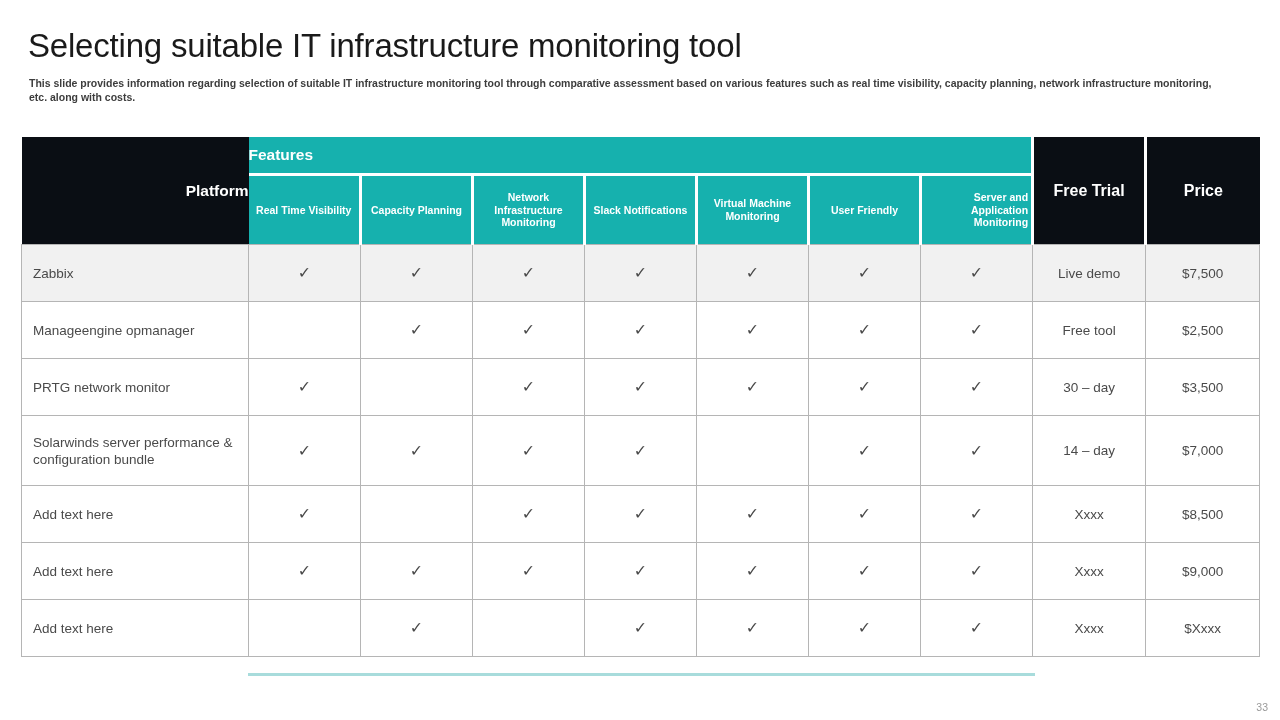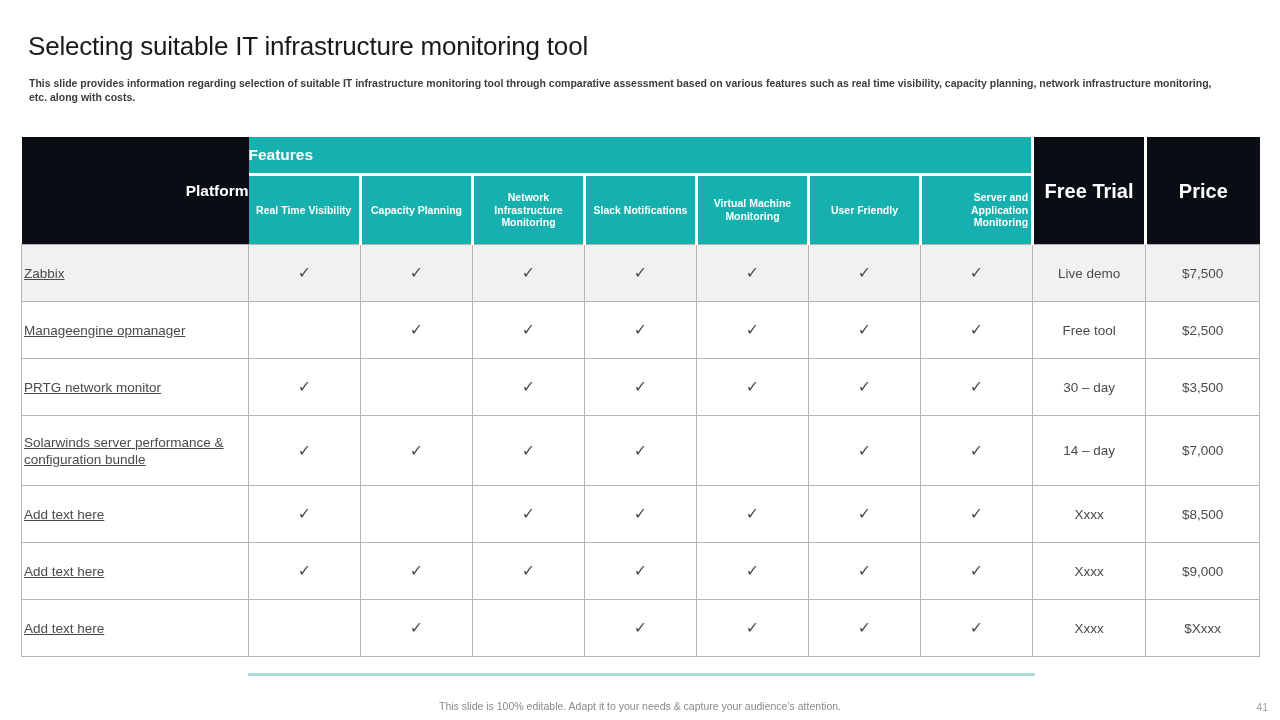--- a/index.html
+++ b/index.html
@@ -20,21 +20,21 @@
     width: 1280px;
     height: 720px;
     box-sizing: border-box;
   }
 
   
   .slide-title {
     position: absolute;
     left: 28px;
     top: 24px;
-    font-size: 26px;
+    font-size: 33px;
     line-height: 44px;
     font-weight: 400;
     color: #1a1a1a;
     letter-spacing: -0.2px;
     white-space: nowrap;
   }
   .slide-subtitle {
     position: absolute;
     left: 29px;
     top: 76px;
@@ -108,21 +108,21 @@
     border-left: 3px solid #ffffff;
     border-right: 3px solid #ffffff;
     box-sizing: border-box;
   }
   th.feat-sub.first { border-left: none; }
   th.feat-sub.last { border-right: none; text-align: right; }
 
   th.trial-head, th.price-head {
     background: #0a0e14;
     color: #ffffff;
-    font-size: 20px;
+    font-size: 16px;
     line-height: 18px;
     font-weight: bold;
     text-align: center;
     vertical-align: middle;
     height: 107px;
     padding: 0;
     border: none;
   }
   th.trial-head { border-left: 3px solid #ffffff; border-right: 3px solid #ffffff; }
 
@@ -133,24 +133,23 @@
     color: #4a4a4a;
     padding: 0 0;
     height: 57px;
     text-align: center;
     vertical-align: middle;
     background: #ffffff;
     box-sizing: border-box;
   }
   tbody td.platform-cell {
     text-align: left;
-    padding-left: 2px;
+    padding-left: 11px;
     padding-right: 6px;
     line-height: 17px;
-    text-decoration: underline;
   }
   tbody tr.shaded td {
     background: #f1f1f1;
   }
   tbody tr.tall td { height: 70px; }
 
   .tick {
     font-size: 16px;
     color: #4a4a4a;
     line-height: 1;
@@ -307,16 +306,15 @@
             <td><span class="tick">✓</span></td>
             <td>Xxxx</td>
             <td>$Xxxx</td>
           </tr>
         </tbody>
     </table>
   </div>
 
   <div class="accent-line"></div>
 
-  <div class="footer-note">This slide is 100% editable. Adapt it to your needs &amp; capture your audience’s attention.</div>
-  <div class="page-num">41</div>
+  <div class="page-num">33</div>
 
 </div>
 
 </body></html>

